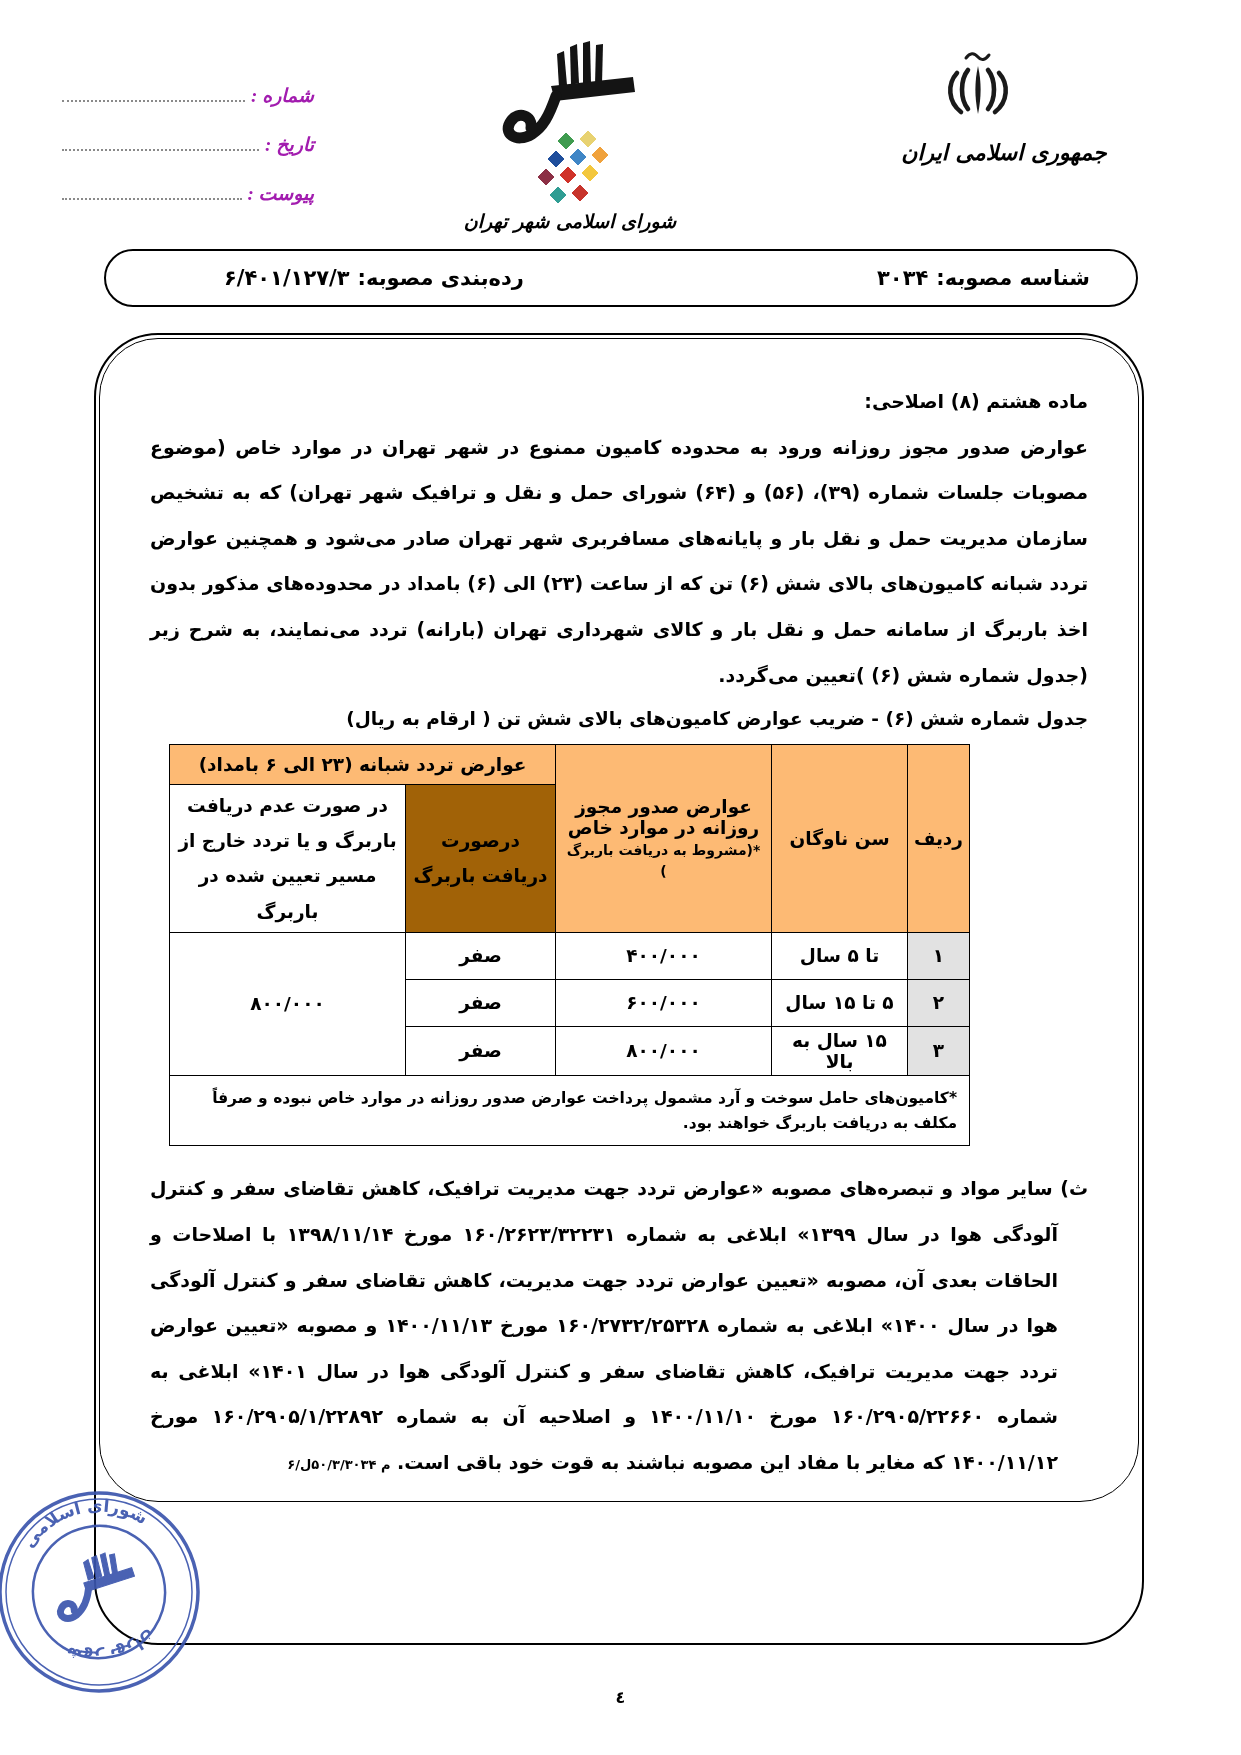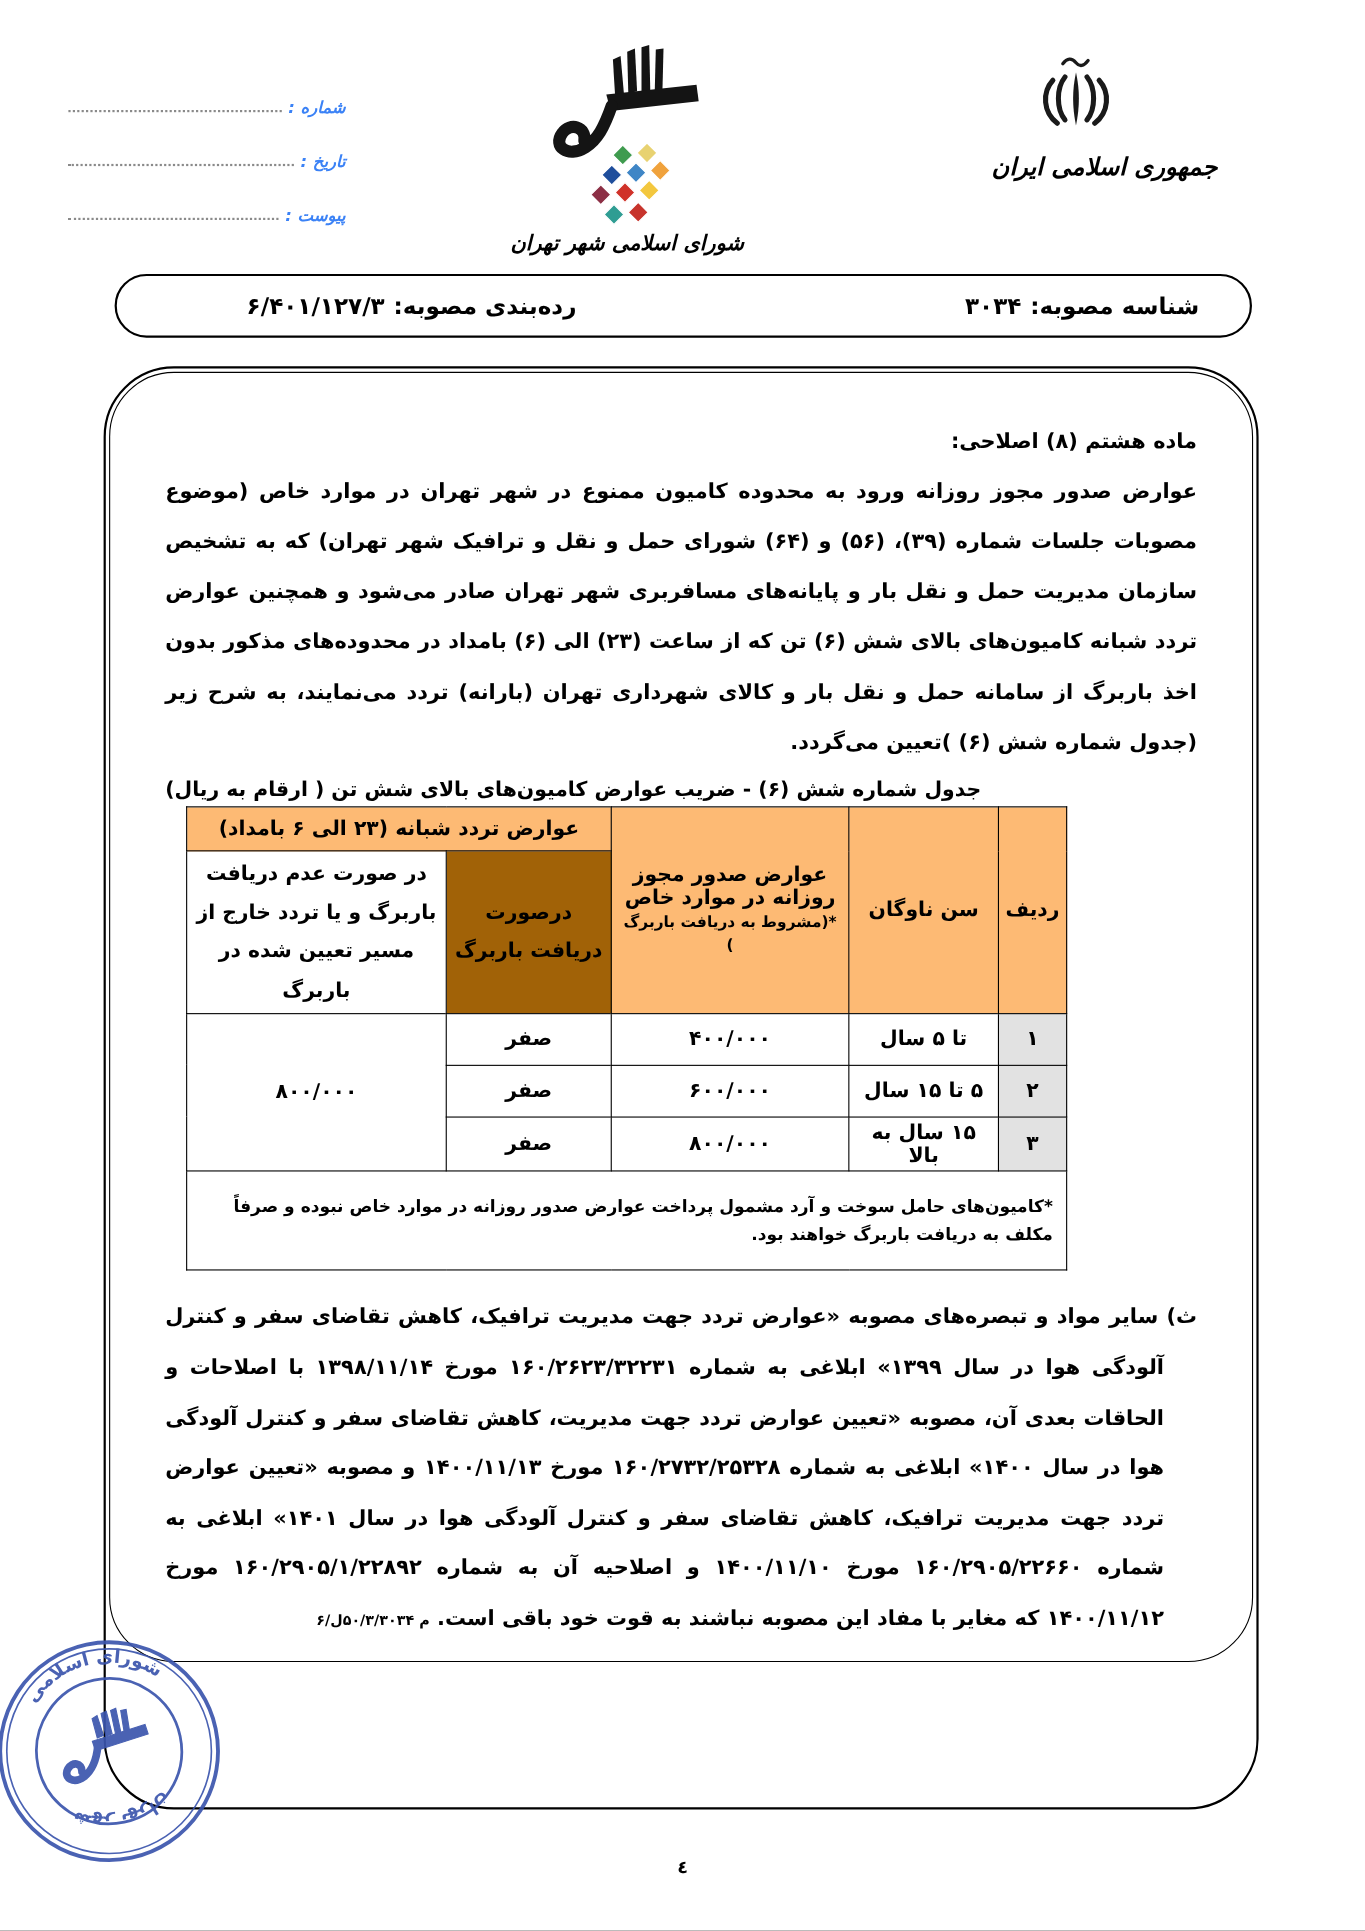--- a/index.html
+++ b/index.html
@@ -4,21 +4,21 @@
 <style>
   html,body{margin:0;padding:0;background:#888;}
   .page{
     position:relative;width:1241px;height:1755px;background:#ffffff;
     font-family:"DejaVu Sans",sans-serif;direction:rtl;color:#000;
     margin:0 auto;overflow:hidden;
   }
   
   .lh-fields{position:absolute;top:58px;left:62px;width:252px;}
   .lh-row{display:flex;align-items:flex-end;height:49px;gap:6px;}
-  .lh-label{font-size:15px;font-style:italic;font-weight:600;white-space:nowrap;color:#3b82f6;}
+  .lh-label{font-size:19px;font-style:italic;font-weight:600;white-space:nowrap;color:#a21caf;font-family:Liberation Serif, serif;}
   .lh-dots{flex:1;border-bottom:2px dotted #8a8a8a;height:0;margin-bottom:5px;}
   
   .center-logo{position:absolute;top:34px;left:436px;width:268px;text-align:center;}
   .center-logo svg{display:block;margin:0 auto;}
   .council-name{font-size:19px;font-weight:bold;font-style:italic;margin-top:0;letter-spacing:0.5px;}
   
   .gov-emblem{position:absolute;top:46px;left:876px;width:256px;text-align:center;}
   .gov-emblem svg{display:block;margin:0 auto;transform:translateX(-26px);}
   .gov-name{font-size:22px;font-weight:600;font-style:italic;margin-top:8px;}
   
@@ -34,39 +34,39 @@
     position:absolute;top:333px;left:94px;width:1050px;min-height:1312px;
     border:2.5px solid #000;border-radius:64px;box-sizing:border-box;background:#fff;
   }
   .content-inner{
     border:1.5px solid #000;border-radius:59px;margin:3px;
     padding:36px 50px 16px 50px;
   }
   .para{font-size:19px;font-weight:bold;line-height:2.4;text-align:justify;margin:0;}
   .hang{padding-right:30px;text-indent:-30px;}
   .mada-line{margin-top:4px;}
-  .tbl-caption{text-align:left;font-size:18.5px;font-weight:bold;margin:10px 0 4px 0;}
+  .tbl-caption{text-align:right;font-size:18.5px;font-weight:bold;margin:10px 0 15px 0;}
   
   table.toll{
     border-collapse:collapse;table-layout:fixed;width:800px;
     margin:2px 118px 0 auto;font-weight:bold;border:1.5px solid #000;
   }
   table.toll th,table.toll td{
     border:1.2px solid #000;text-align:center;vertical-align:middle;
     padding:3px 6px;box-sizing:border-box;
   }
   .h-gray{background:#fdba74;}
   .h-mid{background:#a16207;}
   .c-rowno{background:#e2e2e2;}
   .night-head{height:40px;font-size:18.5px;}
   .hdr2 th{height:128px;font-size:18.5px;line-height:1.9;}
   .daily-note{font-size:14px;font-weight:bold;}
   tr.data-row td{height:47px;font-size:18.5px;}
   td.merged-cell{background:#fff;font-size:18.5px;}
-  tr.footnote-row td{font-size:15.5px;text-align:right;padding:20px 12px;line-height:1.6;}
+  tr.footnote-row td{font-size:15.5px;text-align:right;padding:10px 12px;line-height:1.6;}
   .para-s{margin-top:20px;}
   .archive-code{font-size:13px;font-weight:bold;}
   
   .stamp{position:absolute;top:1436px;left:-12px;width:236px;height:300px;pointer-events:none;}
   
   .page-num{position:absolute;top:1688px;left:0;right:0;text-align:center;font-size:16px;font-weight:bold;}
 </style>
 </head>
 <body>
 

